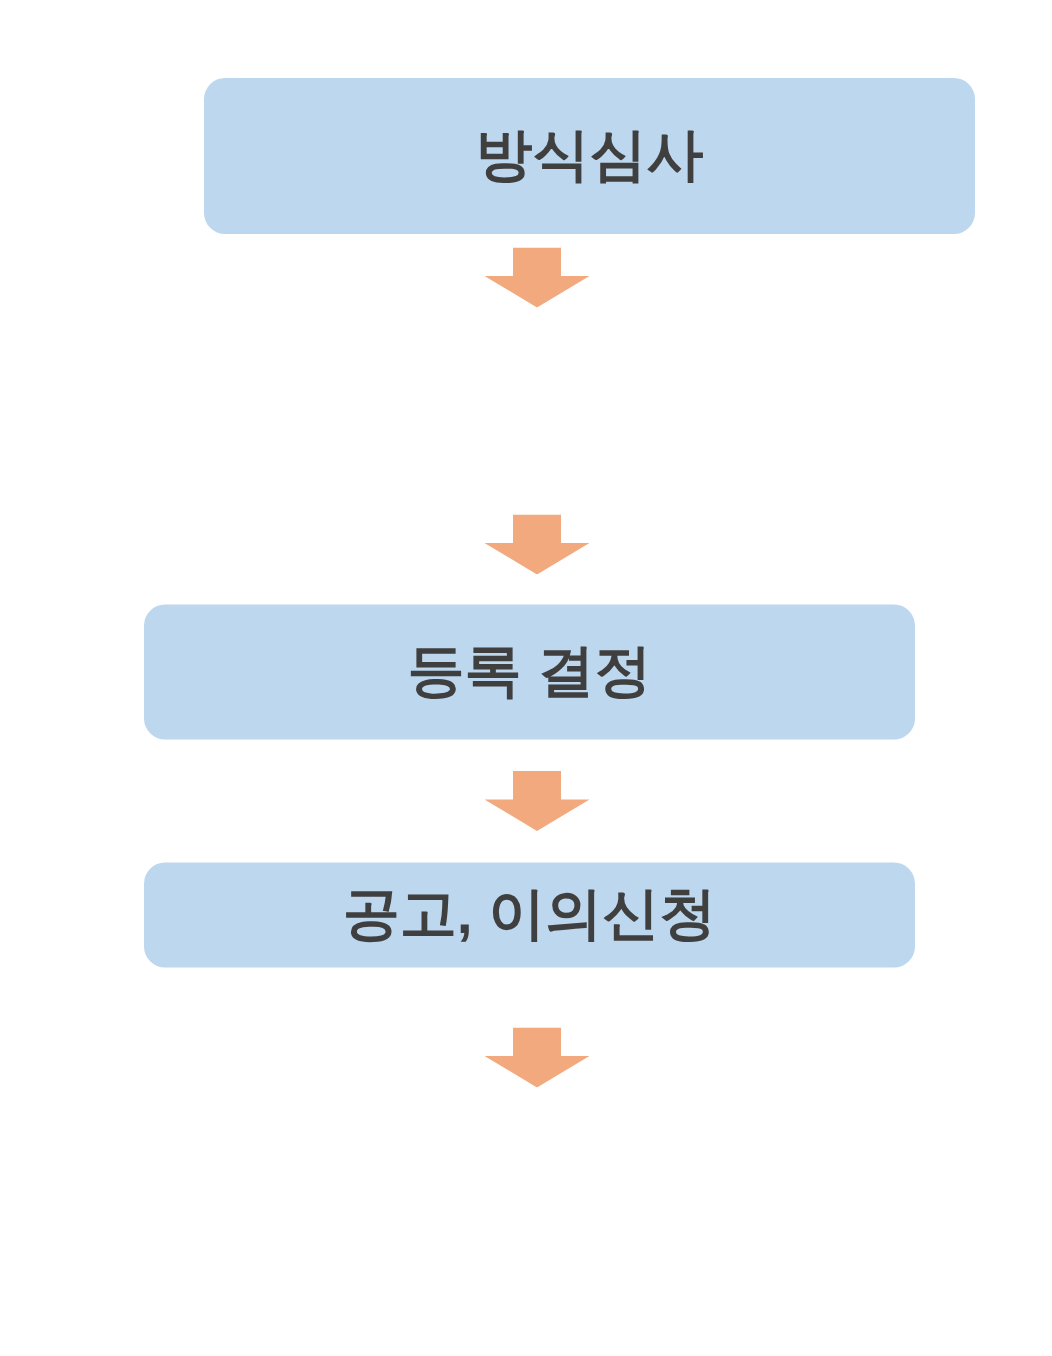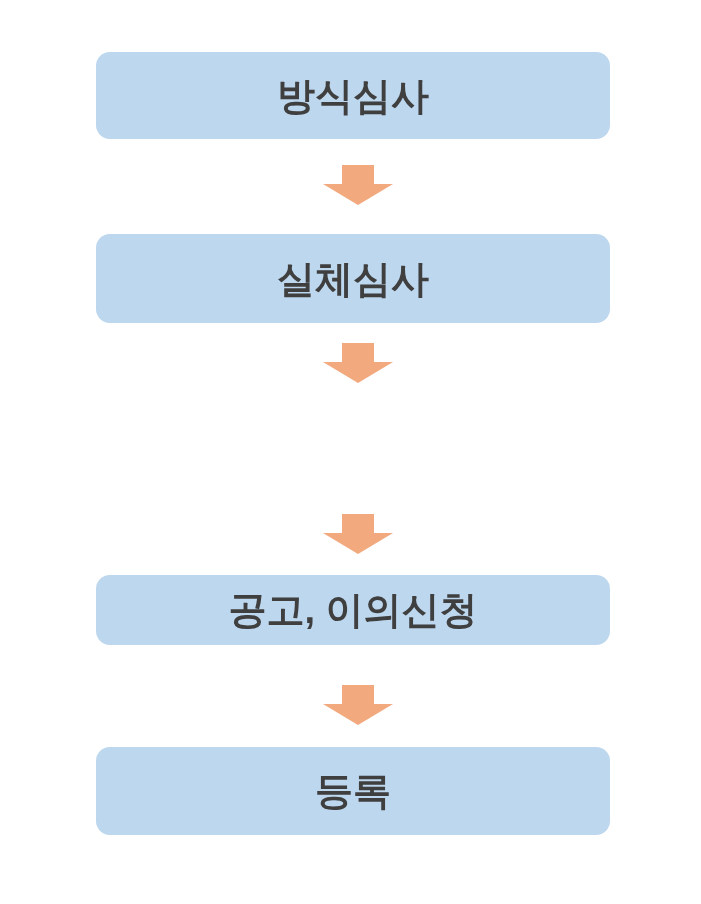--- a/index.html
+++ b/index.html
@@ -35,21 +35,21 @@
   .flow-arrow {
     position: absolute;
     left: 323px;
     width: 70px;
     height: 40px;
   }
   .flow-arrow svg {
     display: block;
   }
   
-  .b1 { top: 52px;  height: 87px; }
+  .b1 { top: 52px;  height: 104px; margin-left: 40px; }
   .b2 { top: 234px; height: 89px; }
   .b3 { top: 403px; height: 90px; }
   .b4 { top: 575px; height: 70px; }
   .b5 { top: 747px; height: 88px; }
   .a1 { top: 165px; }
   .a2 { top: 343px; }
   .a3 { top: 514px; }
   .a4 { top: 685px; }
 </style>
 </head>
@@ -60,44 +60,41 @@
   <div class="flow-box b1">
     <span class="label">방식심사</span>
   </div>
 
   <div class="flow-arrow a1">
     <svg width="70" height="40" viewBox="0 0 70 40" aria-hidden="true">
       <polygon points="19,0 51,0 51,19 70,19 35,40 0,19 19,19" fill="#F2A97E"></polygon>
     </svg>
   </div>
 
-  <div class="flow-box b2">
-    <span class="label">실체심사</span>
-  </div>
 
   <div class="flow-arrow a2">
     <svg width="70" height="40" viewBox="0 0 70 40" aria-hidden="true">
       <polygon points="19,0 51,0 51,19 70,19 35,40 0,19 19,19" fill="#F2A97E"></polygon>
     </svg>
   </div>
 
+  <div class="flow-box b3">
+    <span class="label">등록 결정</span>
+  </div>
 
   <div class="flow-arrow a3">
     <svg width="70" height="40" viewBox="0 0 70 40" aria-hidden="true">
       <polygon points="19,0 51,0 51,19 70,19 35,40 0,19 19,19" fill="#F2A97E"></polygon>
     </svg>
   </div>
 
   <div class="flow-box b4">
     <span class="label">공고, 이의신청</span>
   </div>
 
   <div class="flow-arrow a4">
     <svg width="70" height="40" viewBox="0 0 70 40" aria-hidden="true">
       <polygon points="19,0 51,0 51,19 70,19 35,40 0,19 19,19" fill="#F2A97E"></polygon>
     </svg>
   </div>
 
-  <div class="flow-box b5">
-    <span class="label">등록</span>
-  </div>
 
 </div>
 
 </body></html>

